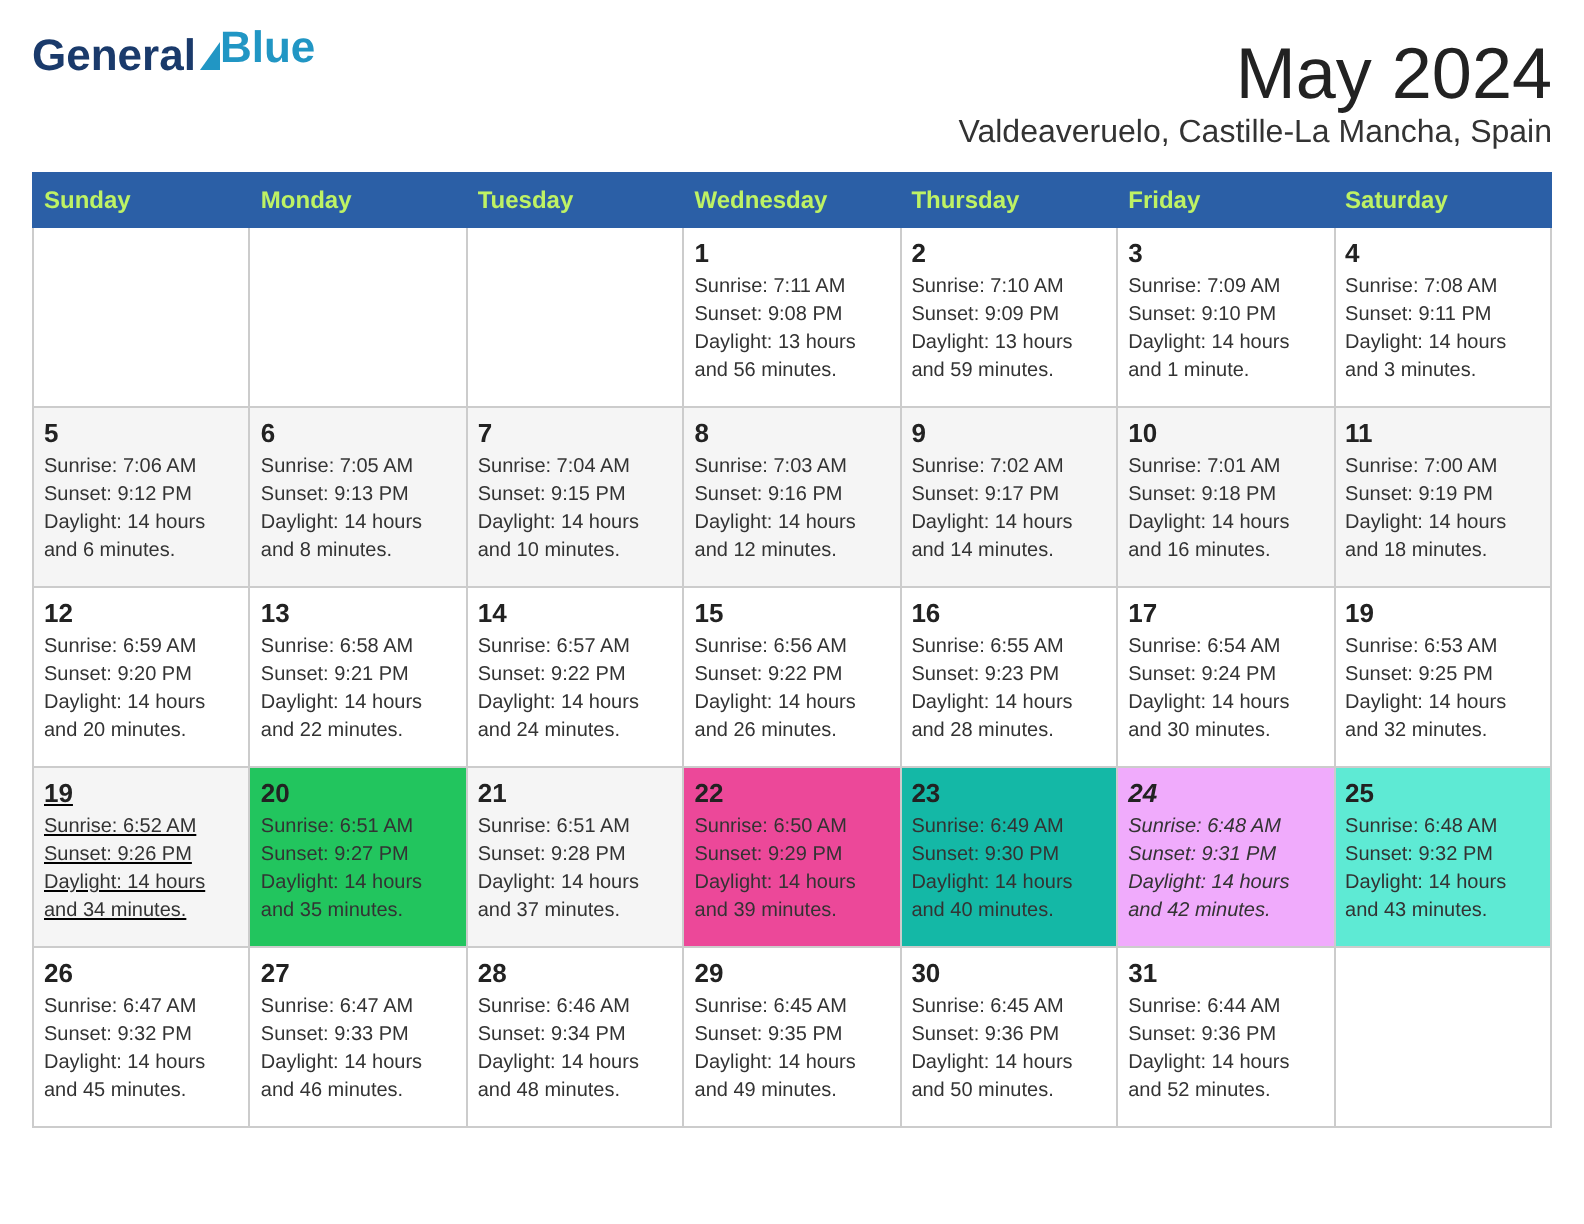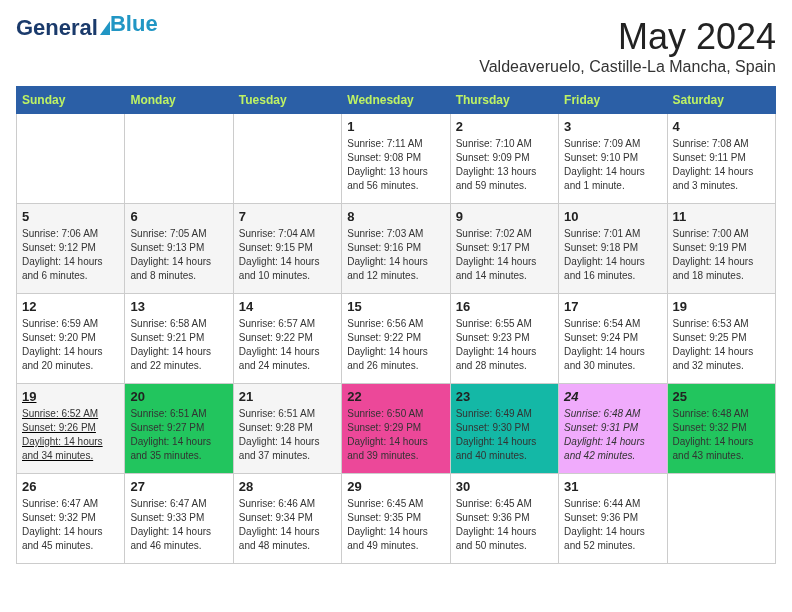--- a/index.html
+++ b/index.html
@@ -221,21 +221,21 @@
           <div class="day-info">Sunrise: 6:50 AM<br>Sunset: 9:29 PM<br>Daylight: 14 hours<br>and 39 minutes.</div>
         </td>
         <td style="background: #14b8a6;">
           <span class="day-num">23</span>
           <div class="day-info">Sunrise: 6:49 AM<br>Sunset: 9:30 PM<br>Daylight: 14 hours<br>and 40 minutes.</div>
         </td>
         <td style="background: #f0abfc; font-style: italic;">
           <span class="day-num">24</span>
           <div class="day-info">Sunrise: 6:48 AM<br>Sunset: 9:31 PM<br>Daylight: 14 hours<br>and 42 minutes.</div>
         </td>
-        <td style="background: #22c55e;">
+        <td style="background: #5eead4;">
           <span class="day-num">25</span>
           <div class="day-info">Sunrise: 6:48 AM<br>Sunset: 9:32 PM<br>Daylight: 14 hours<br>and 43 minutes.</div>
         </td>
       </tr>
       <tr>
         <td>
           <span class="day-num">26</span>
           <div class="day-info">Sunrise: 6:47 AM<br>Sunset: 9:32 PM<br>Daylight: 14 hours<br>and 45 minutes.</div>
         </td>
         <td>

